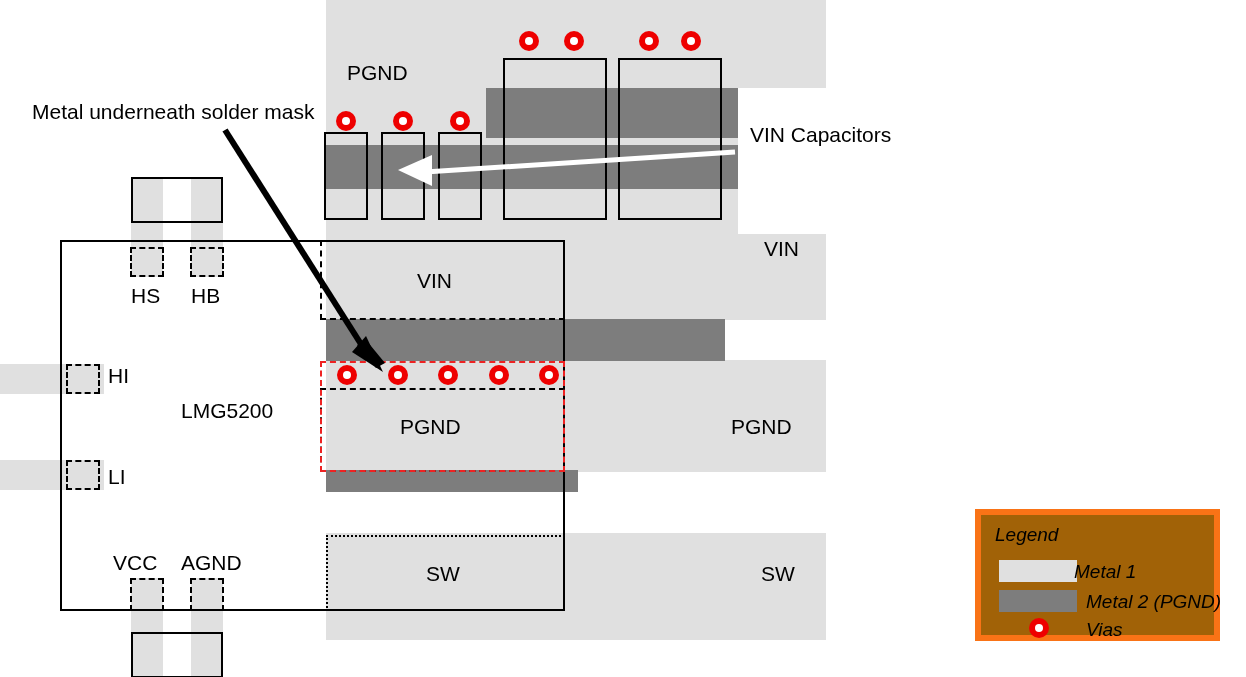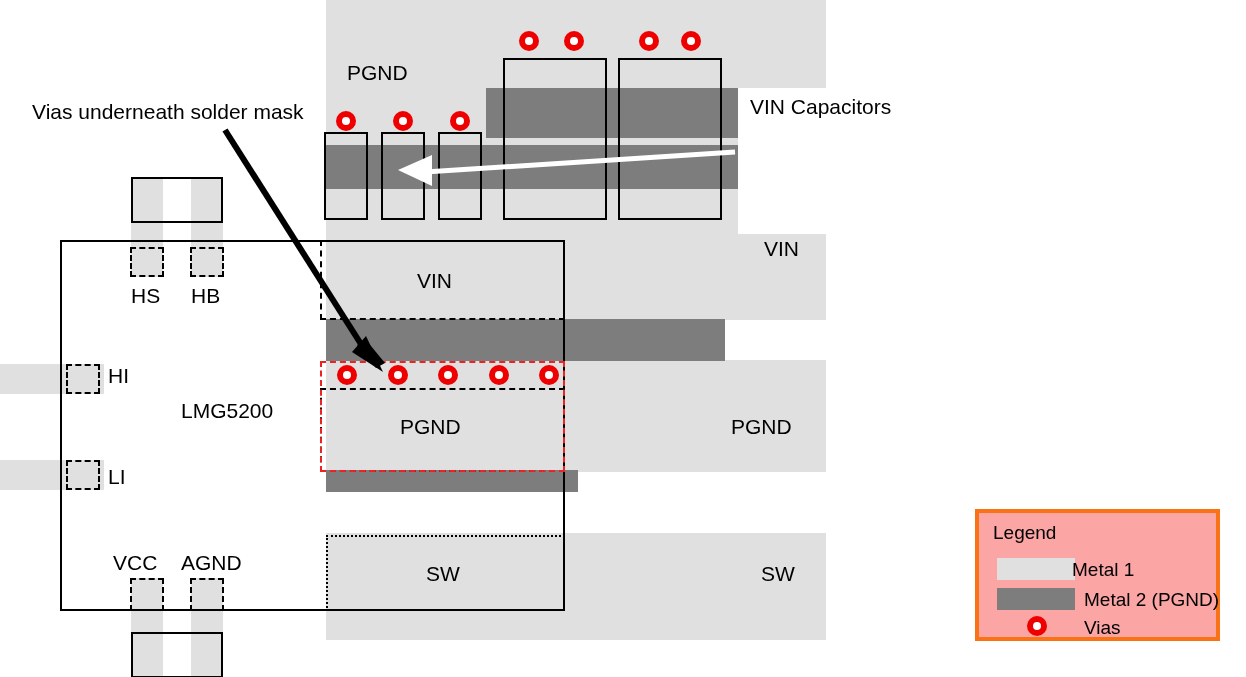--- a/index.html
+++ b/index.html
@@ -8,21 +8,21 @@
   .lbl{position:absolute;font-size:21px;color:#000;white-space:nowrap;line-height:1;}
   .m1{position:absolute;background:#e0e0e0;}
   .m2{position:absolute;background:#7d7d7d;}
   .pad{position:absolute;border:2px solid #000;box-sizing:border-box;background:transparent;}
   .dashbox{position:absolute;border:2px dashed #000;box-sizing:border-box;background:transparent;}
   .dotbox{position:absolute;border:2px dotted #000;box-sizing:border-box;background:transparent;}
   .redbox{position:absolute;border:2px dashed #ee2222;box-sizing:border-box;background:transparent;}
   .chip{position:absolute;border:2px solid #000;box-sizing:border-box;background:transparent;}
   .via{position:absolute;width:20px;height:20px;border-radius:50%;background:#ee0000;box-sizing:border-box;}
   .via::after{content:"";position:absolute;left:6px;top:6px;width:8px;height:8px;border-radius:50%;background:#ffffff;}
-  #legend{position:absolute;border:4px solid #f97316;box-sizing:border-box;background:#fca5a5;}
+  #legend{position:absolute;border:6px solid #f97316;box-sizing:border-box;background:#a16207;font-style:italic;}
   .legend-title{position:absolute;font-size:19px;color:#000;}
   .legend-swatch{position:absolute;}
   .legend-text{position:absolute;font-size:19px;color:#000;white-space:nowrap;}
   svg.ov{position:absolute;left:0;top:0;width:1246px;height:677px;pointer-events:none;}
 </style>
 </head>
 <body>
 
 <div id="stage">
 
@@ -95,22 +95,22 @@
       <polygon points="376,368 357,345 366,340 385,363" fill="#000"></polygon>
       <polygon points="383,372 352,352 366,336" fill="#000"></polygon>
     </g>
 
     <g>
       <line x1="735" y1="152" x2="425" y2="172" stroke="#ffffff" stroke-width="5"></line>
       <polygon points="398,170 432,155 432,186" fill="#ffffff"></polygon>
     </g>
   </svg>
 
-  <div class="lbl" style="left:32px;top:101px;">Vias underneath solder mask</div>
-  <div class="lbl" style="left:750px;top:96px;text-align:center;">VIN Capacitors</div>
+  <div class="lbl" style="left:32px;top:101px;">Metal underneath solder mask</div>
+  <div class="lbl" style="left:750px;top:124px;text-align:center;">VIN Capacitors</div>
 
   <div class="lbl" style="left:347px;top:62px;">PGND</div>
   <div class="lbl" style="left:417px;top:270px;">VIN</div>
   <div class="lbl" style="left:400px;top:416px;">PGND</div>
   <div class="lbl" style="left:764px;top:238px;">VIN</div>
   <div class="lbl" style="left:731px;top:416px;">PGND</div>
   <div class="lbl" style="left:426px;top:563px;">SW</div>
   <div class="lbl" style="left:761px;top:563px;">SW</div>
 
   <div class="lbl" style="left:181px;top:400px;">LMG5200</div>

